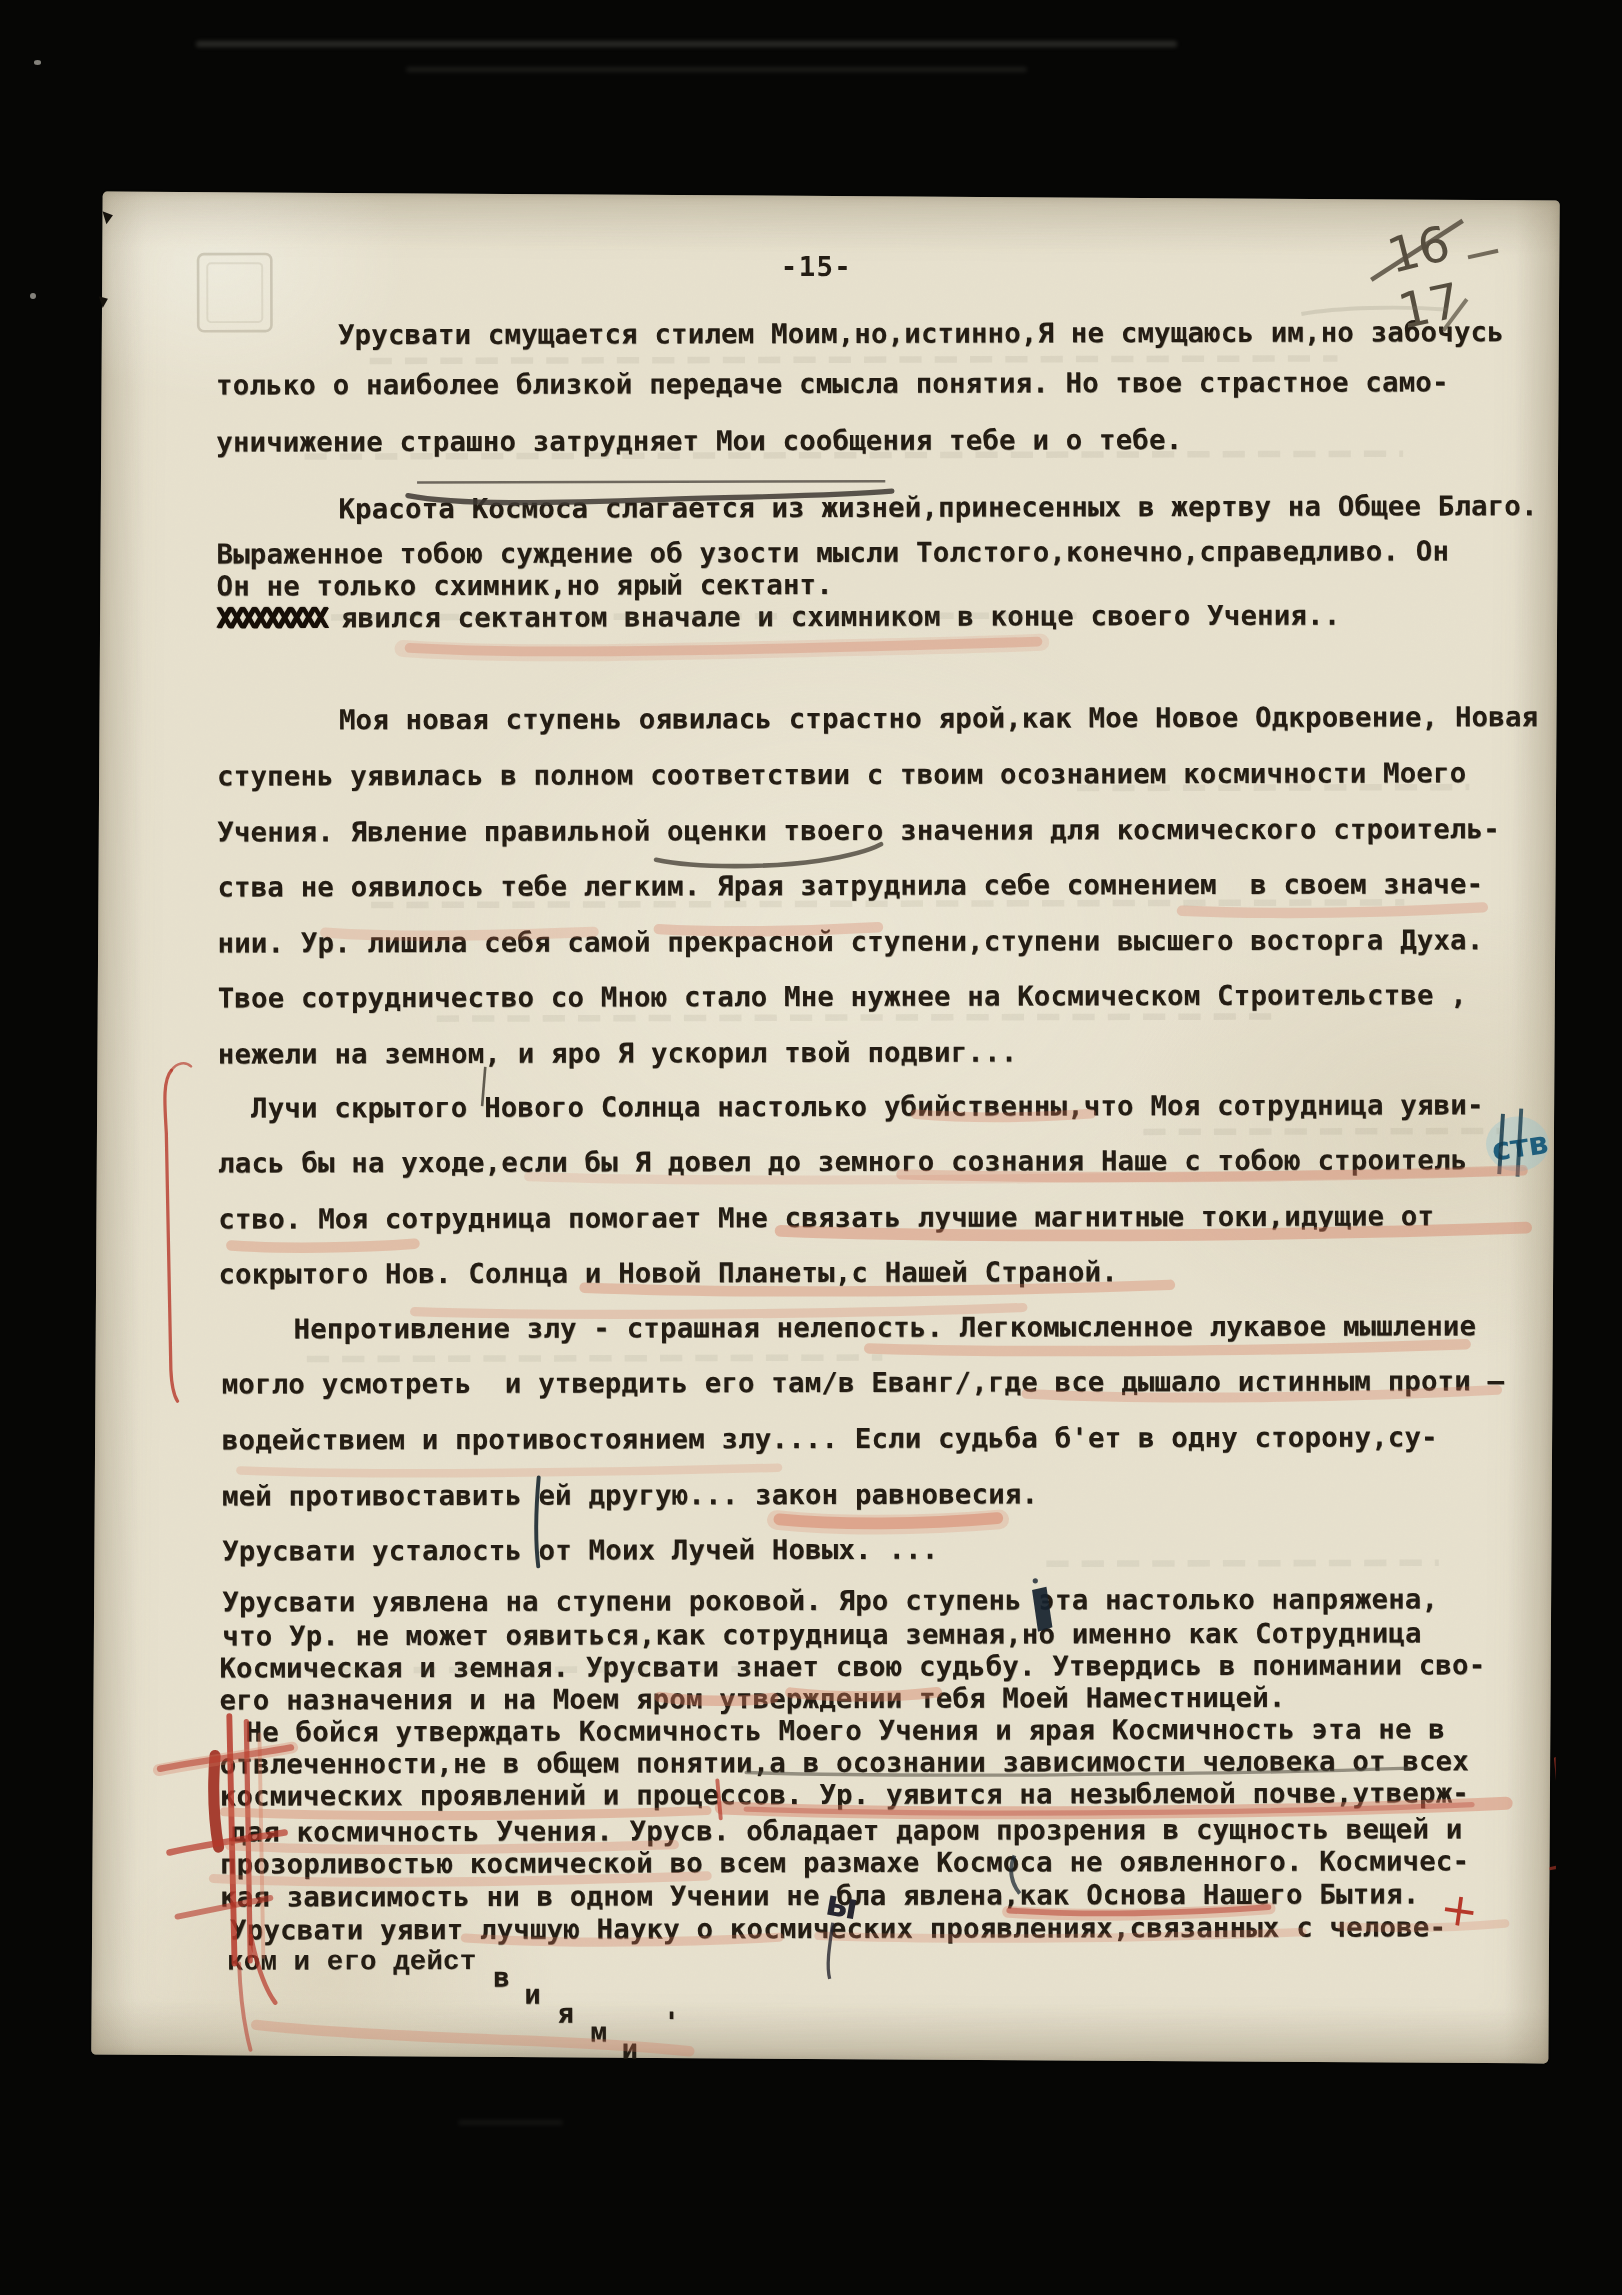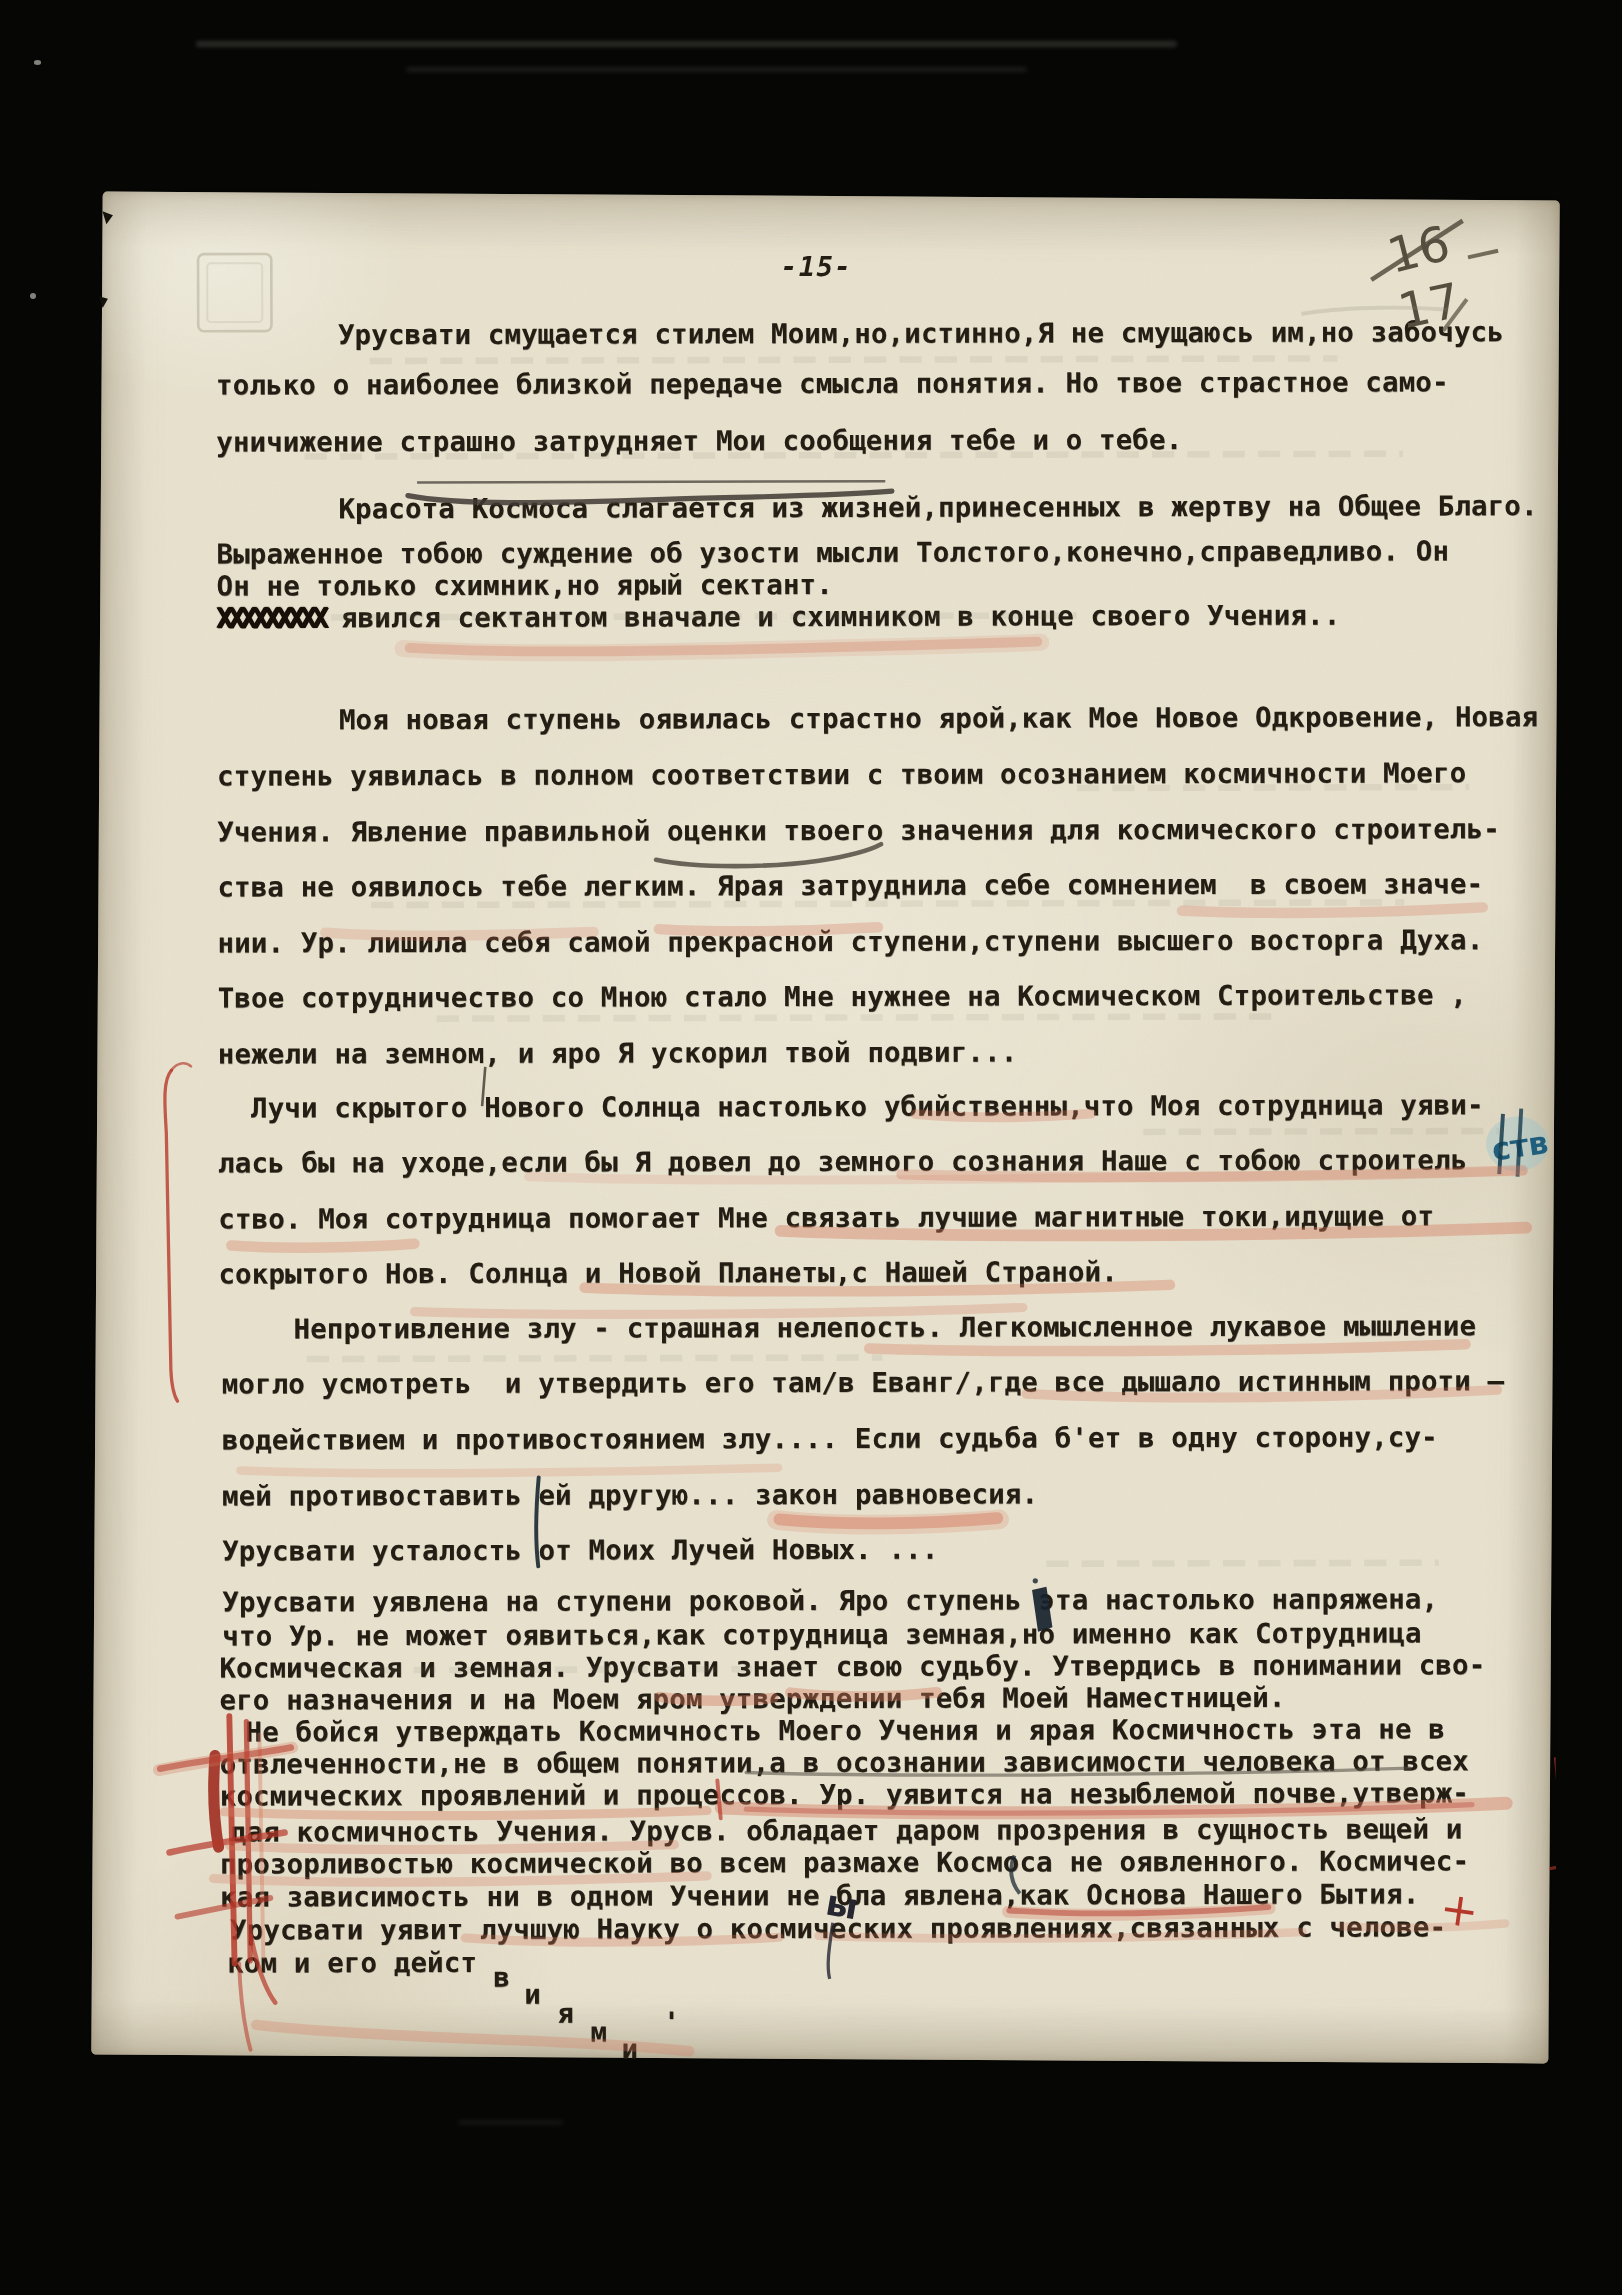--- a/index.html
+++ b/index.html
@@ -47,21 +47,21 @@
     <svg class="grain" width="1457" height="1863" viewBox="0 0 2228 2848">
       <filter id="paperNoise">
           <feTurbulence type="fractalNoise" baseFrequency="0.8" numOctaves="2"></feTurbulence>
         <feColorMatrix type="matrix" values="0 0 0 0 0.42  0 0 0 0 0.39  0 0 0 0 0.32  0 0 0 0.07 0"></feColorMatrix>
         </filter>
       <rect width="2228" height="2848" filter="url(#paperNoise)"></rect>
     </svg>
 
     <div class="skew">
 
-      <div class="pg" style="left:686px;top:54px;font-style:italic;">-15-</div>
+      <div class="pg" style="left:686px;top:54px;">-15-</div>
 
       <div class="tl" style="left:243px;top:121px;">Урусвати смущается стилем Моим,но,истинно,Я не смущаюсь им,но забочусь</div>
       <div class="tl" style="left:121px;top:171px;">только о наиболее близкой передаче смысла понятия. Но твое страстное само-</div>
       <div class="tl" style="left:121px;top:228px;">уничижение страшно затрудняет Мои сообщения тебе и о тебе.</div>
 
       <div class="tl" style="left:243px;top:295px;">Красота Космоса слагается из жизней,принесенных в жертву на Общее Благо.</div>
       <div class="tl" style="left:121px;top:340px;">Выраженное тобою суждение об узости мысли Толстого,конечно,справедливо. Он</div>
       <div class="tl" style="left:121px;top:372px;">Он не только схимник,но ярый сектант.</div>
       <div class="tl" style="left:121px;top:404px;"><span class="struck">ХХХХХХХХХ</span><span> явился сектантом вначале и схимником в конце своего Учения..</span></div>
 
@@ -89,21 +89,21 @@
       <div class="tl" style="left:124px;top:1422px;">что Ур. не может оявиться,как сотрудница земная,но именно как Сотрудница</div>
       <div class="tl" style="left:121px;top:1454px;">Космическая и земная. Урусвати знает свою судьбу. Утвердись в понимании сво-</div>
       <div class="tl" style="left:121px;top:1486px;">его назначения и на Моем яром утверждении тебя Моей Наместницей.</div>
       <div class="tl" style="left:147px;top:1518px;">Не бойся утверждать Космичность Моего Учения и ярая Космичность эта не в</div>
       <div class="tl" style="left:121px;top:1550px;">отвлеченности,не в общем понятии,а в осознании зависимости человека от всех</div>
       <div class="tl" style="left:121px;top:1582px;">космических проявлений и процессов. Ур. уявится на незыблемой почве,утверж-</div>
       <div class="tl" style="left:131px;top:1618px;">дая космичность Учения. Урусв. обладает даром прозрения в сущность вещей и</div>
       <div class="tl" style="left:121px;top:1650px;">прозорливостью космической во всем размахе Космоса не оявленного. Космичес-</div>
       <div class="tl" style="left:121px;top:1683px;">кая зависимость ни в одном Учении не бла явлена,как Основа Нашего Бытия.</div>
       <div class="tl" style="left:131px;top:1716px;">Урусвати уявит лучшую Науку о космических проявлениях,связанных с челове-</div>
-      <div class="tl" style="left:128px;top:1749px;">ком и его дейст</div>
+      <div class="tl" style="left:128px;top:1749px;font-family:Liberation Mono, monospace;">ком и его дейст</div>
 
       <span class="tailch" style="left:394px;top:1764px;">в</span>
       <span class="tailch" style="left:425px;top:1781px;">и</span>
       <span class="tailch" style="left:458px;top:1800px;">я</span>
       <span class="tailch" style="left:491px;top:1819px;">м</span>
       <span class="tailch" style="left:522px;top:1836px;">и</span>
       <span class="tailch" style="left:564px;top:1809px;">'</span>
 
       <svg class="overlay" viewBox="0 0 2228 2848" width="1457" height="1863">
 

